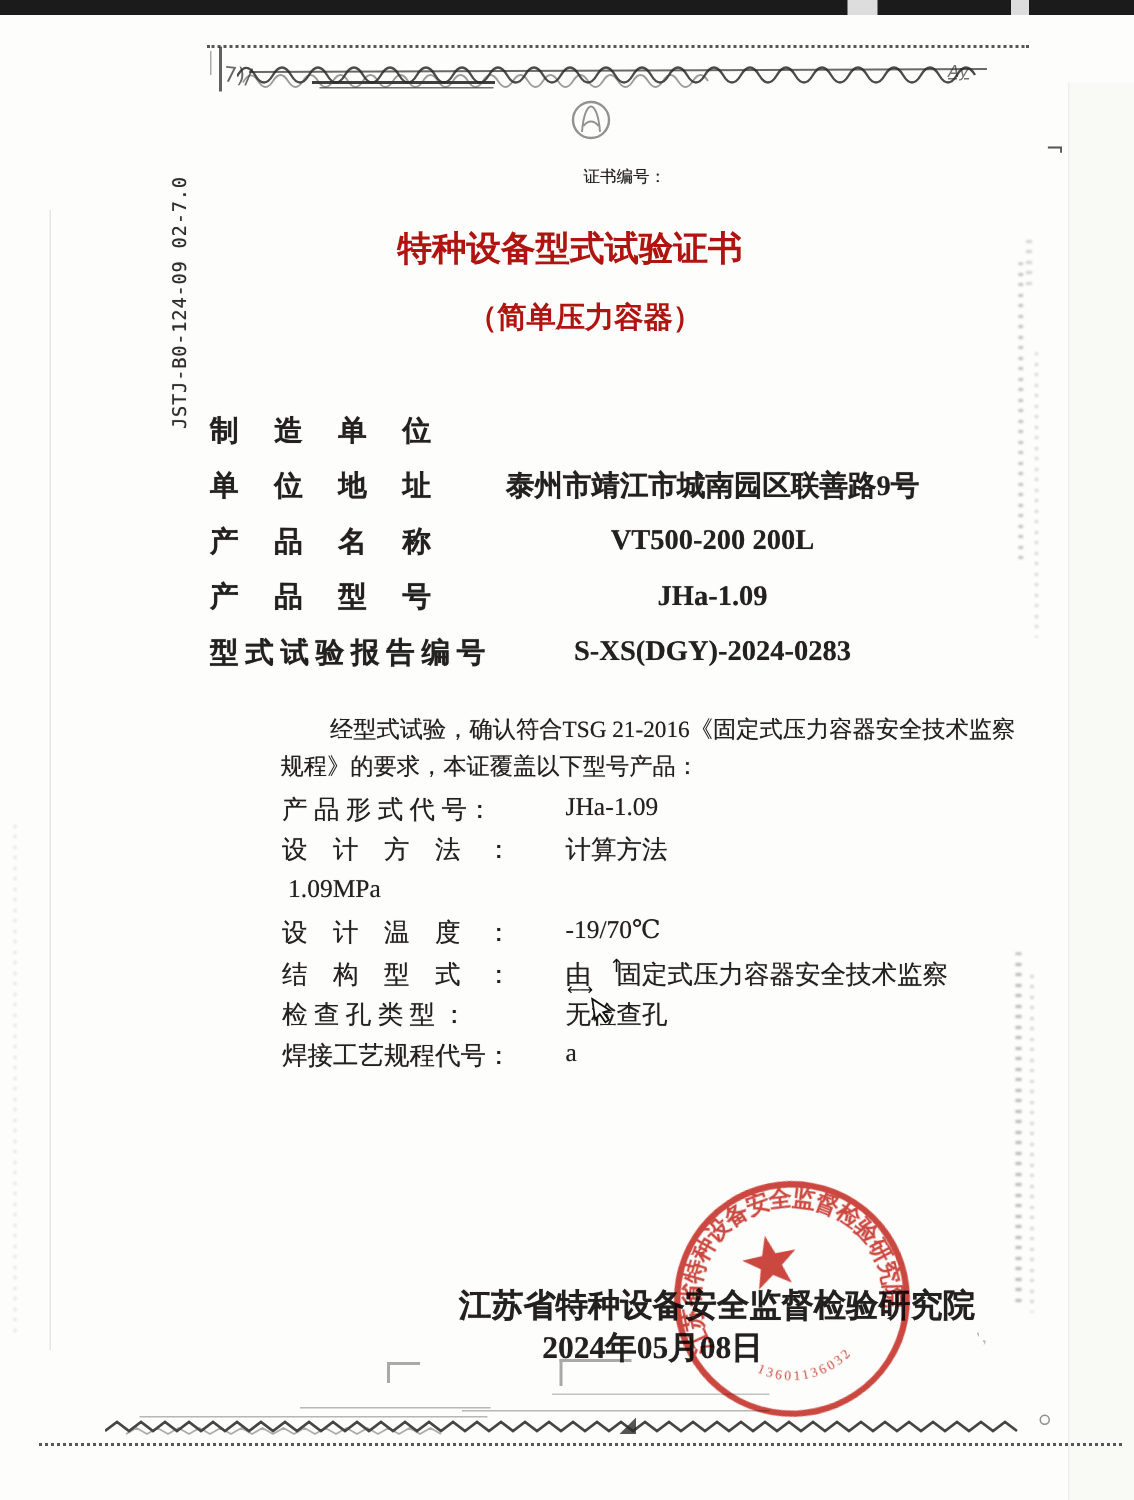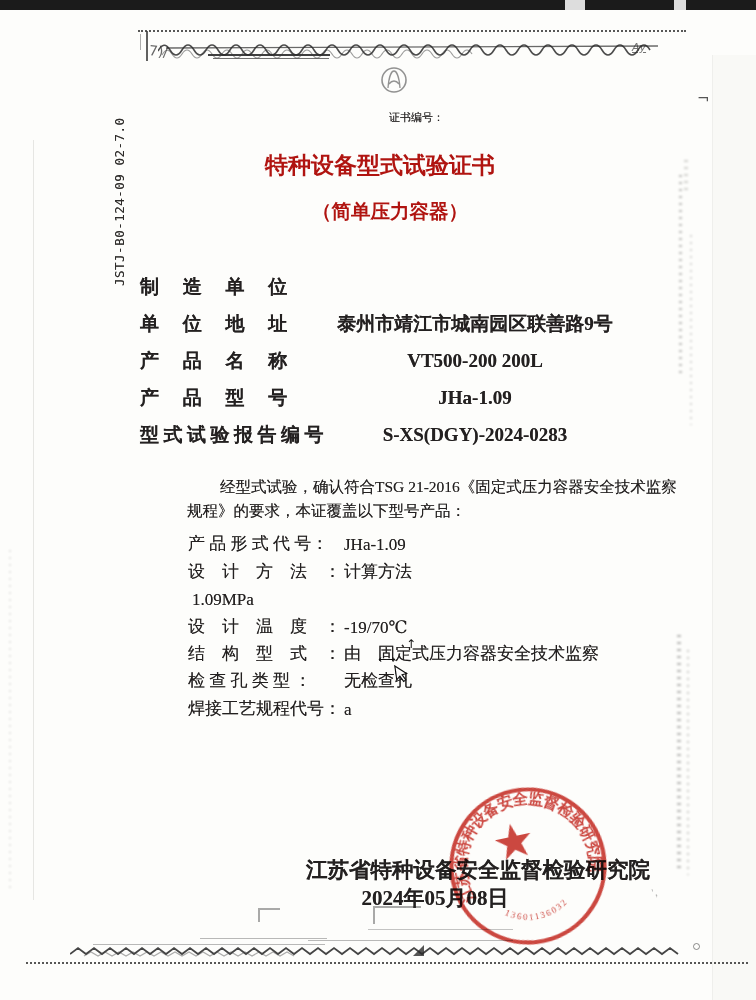--- a/index.html
+++ b/index.html
@@ -37,21 +37,21 @@
   .subtitle{left:128px;top:198px;width:524px;text-align:center;font-size:19.5px;font-weight:bold;white-space:nowrap;}
   .fields{left:140px;top:269px;width:520px;}
   .frow{display:flex;height:36.8px;align-items:center;}
   .flabel{width:150px;font-size:19px;font-weight:bold;white-space:nowrap;flex:none;}
   .frow:nth-child(5) .flabel{letter-spacing:4.5px;}
   .fvalue{flex:1;text-align:center;font-size:19px;font-weight:bold;white-space:nowrap;}
   .statement{left:141px;top:474px;width:560px;font-size:15.5px;line-height:25.5px;margin-left:46px;}
   .st1{padding-left:33px;white-space:nowrap;}
   .st2{white-space:nowrap;font-family:Liberation Mono, monospace;}
   .specs{left:188px;top:528px;width:480px;}
-  .srow{display:flex;height:27.4px;align-items:flex-end;}
+  .srow{display:flex;height:27.4px;align-items:flex-start;gap:33px;}
   .slabel{width:152px;font-size:17px;white-space:nowrap;flex:none;}
   .svalue{margin-left:4px;font-size:17px;white-space:nowrap;}
   .issuer{left:240px;top:855px;width:410px;text-align:right;font-size:21.5px;font-weight:bold;white-space:nowrap;z-index:2;}
   .issue-date{left:240px;top:884px;width:390px;text-align:center;font-size:21px;font-weight:bold;white-space:nowrap;z-index:2;}
   .tick{left:652px;top:886px;font-size:11px;color:#888;transform:rotate(-18deg);opacity:.7;}
 
   
   .seal{left:446px;top:784px;width:164px;height:164px;transform:rotate(-12deg);
         mix-blend-mode:multiply;opacity:.85;z-index:3;filter:blur(.3px);}
 

